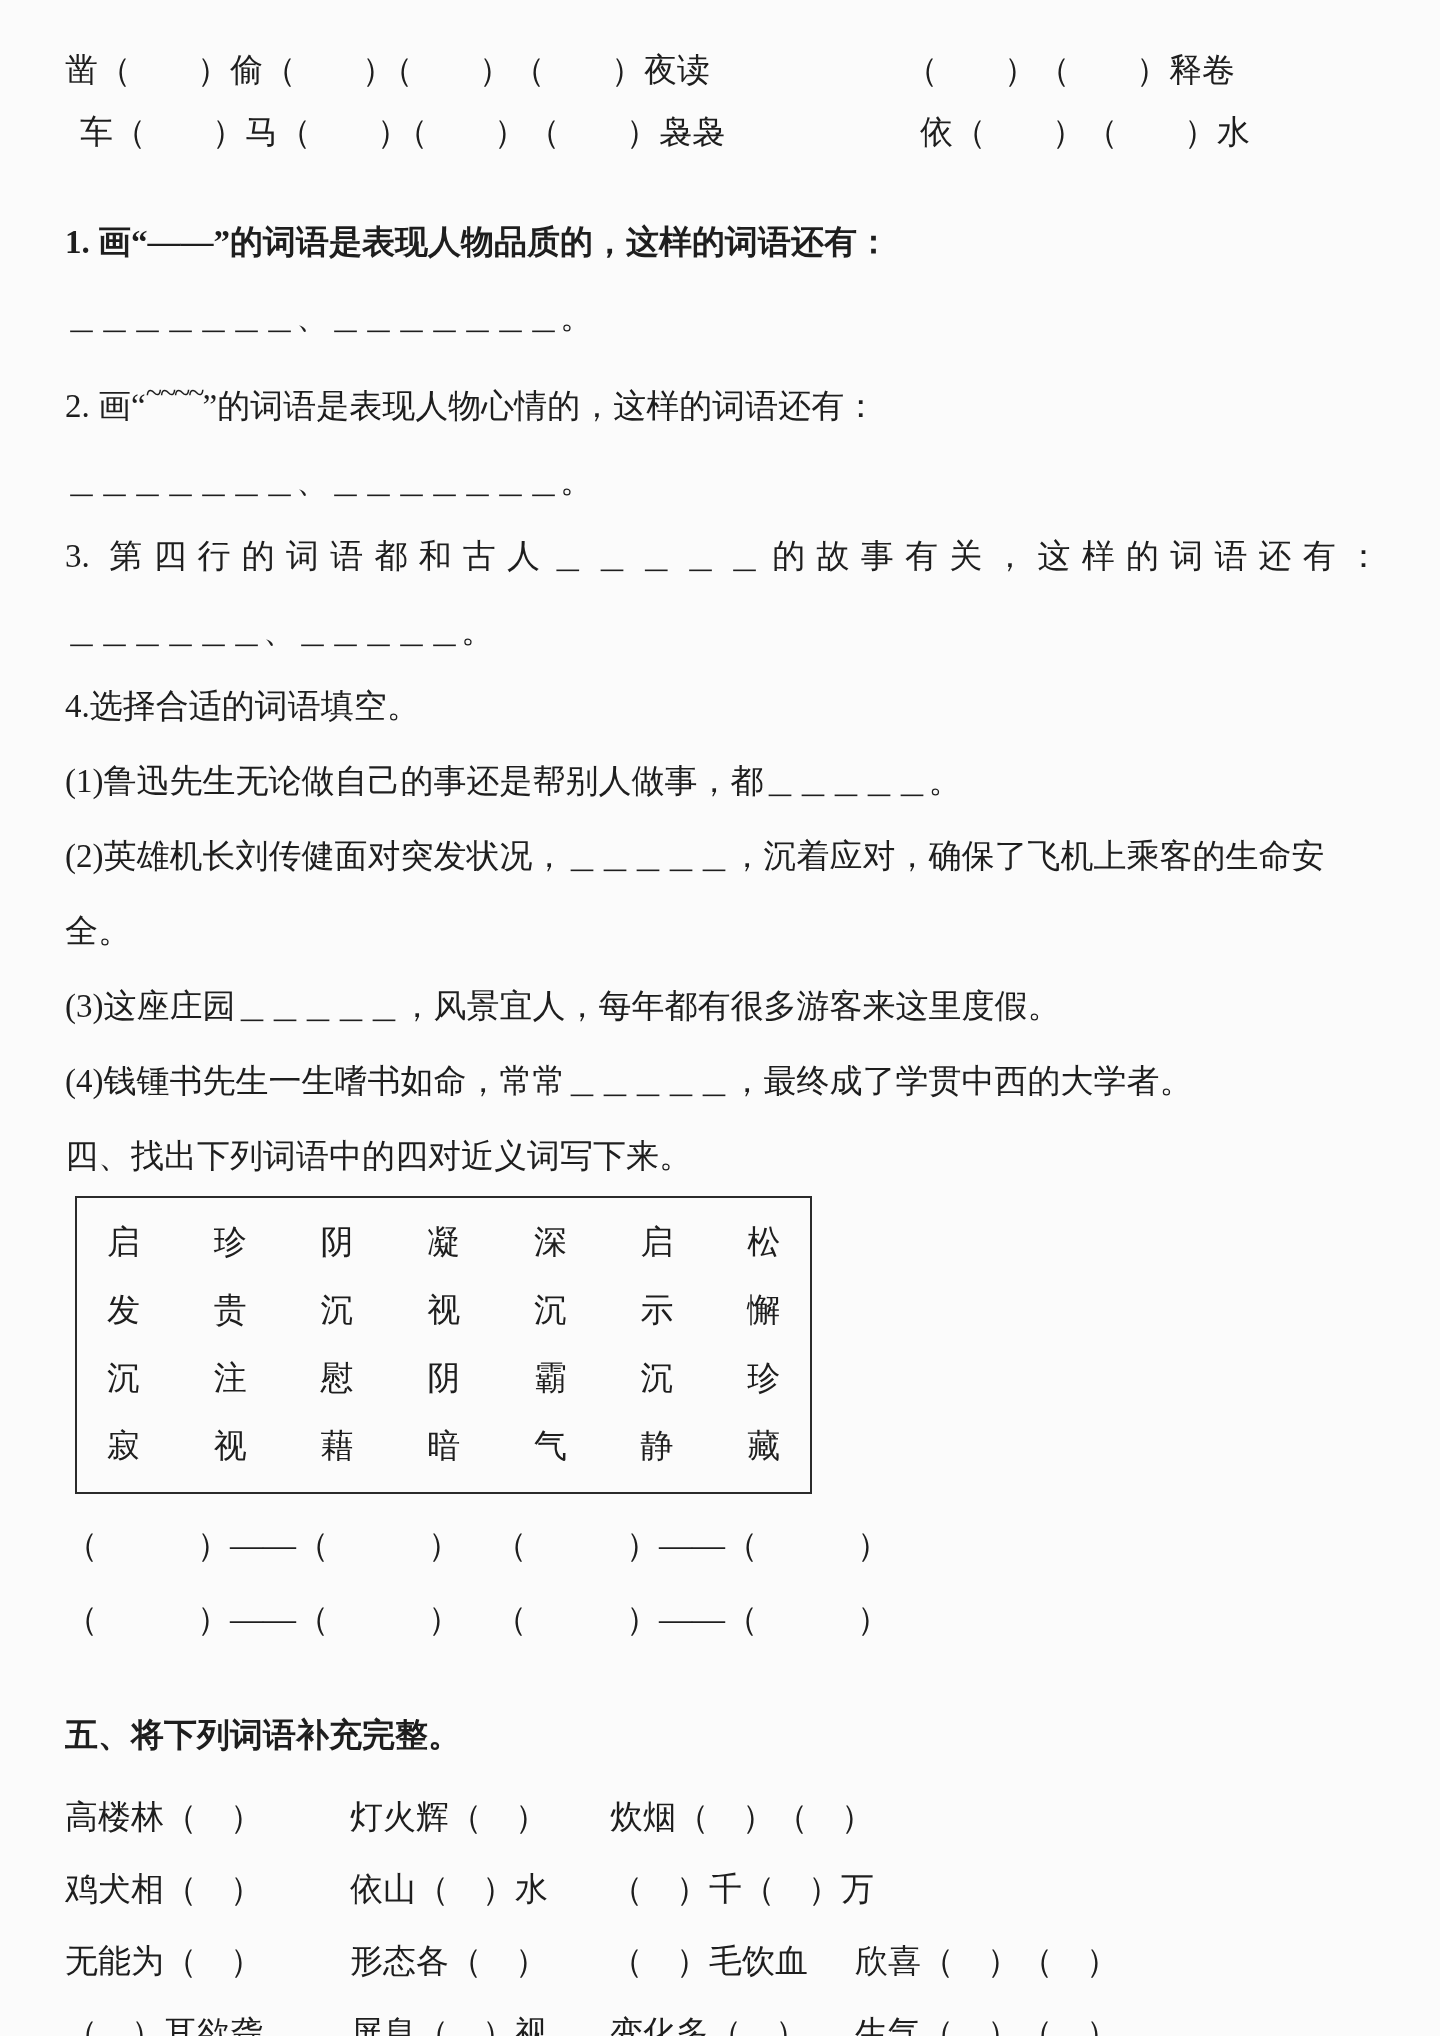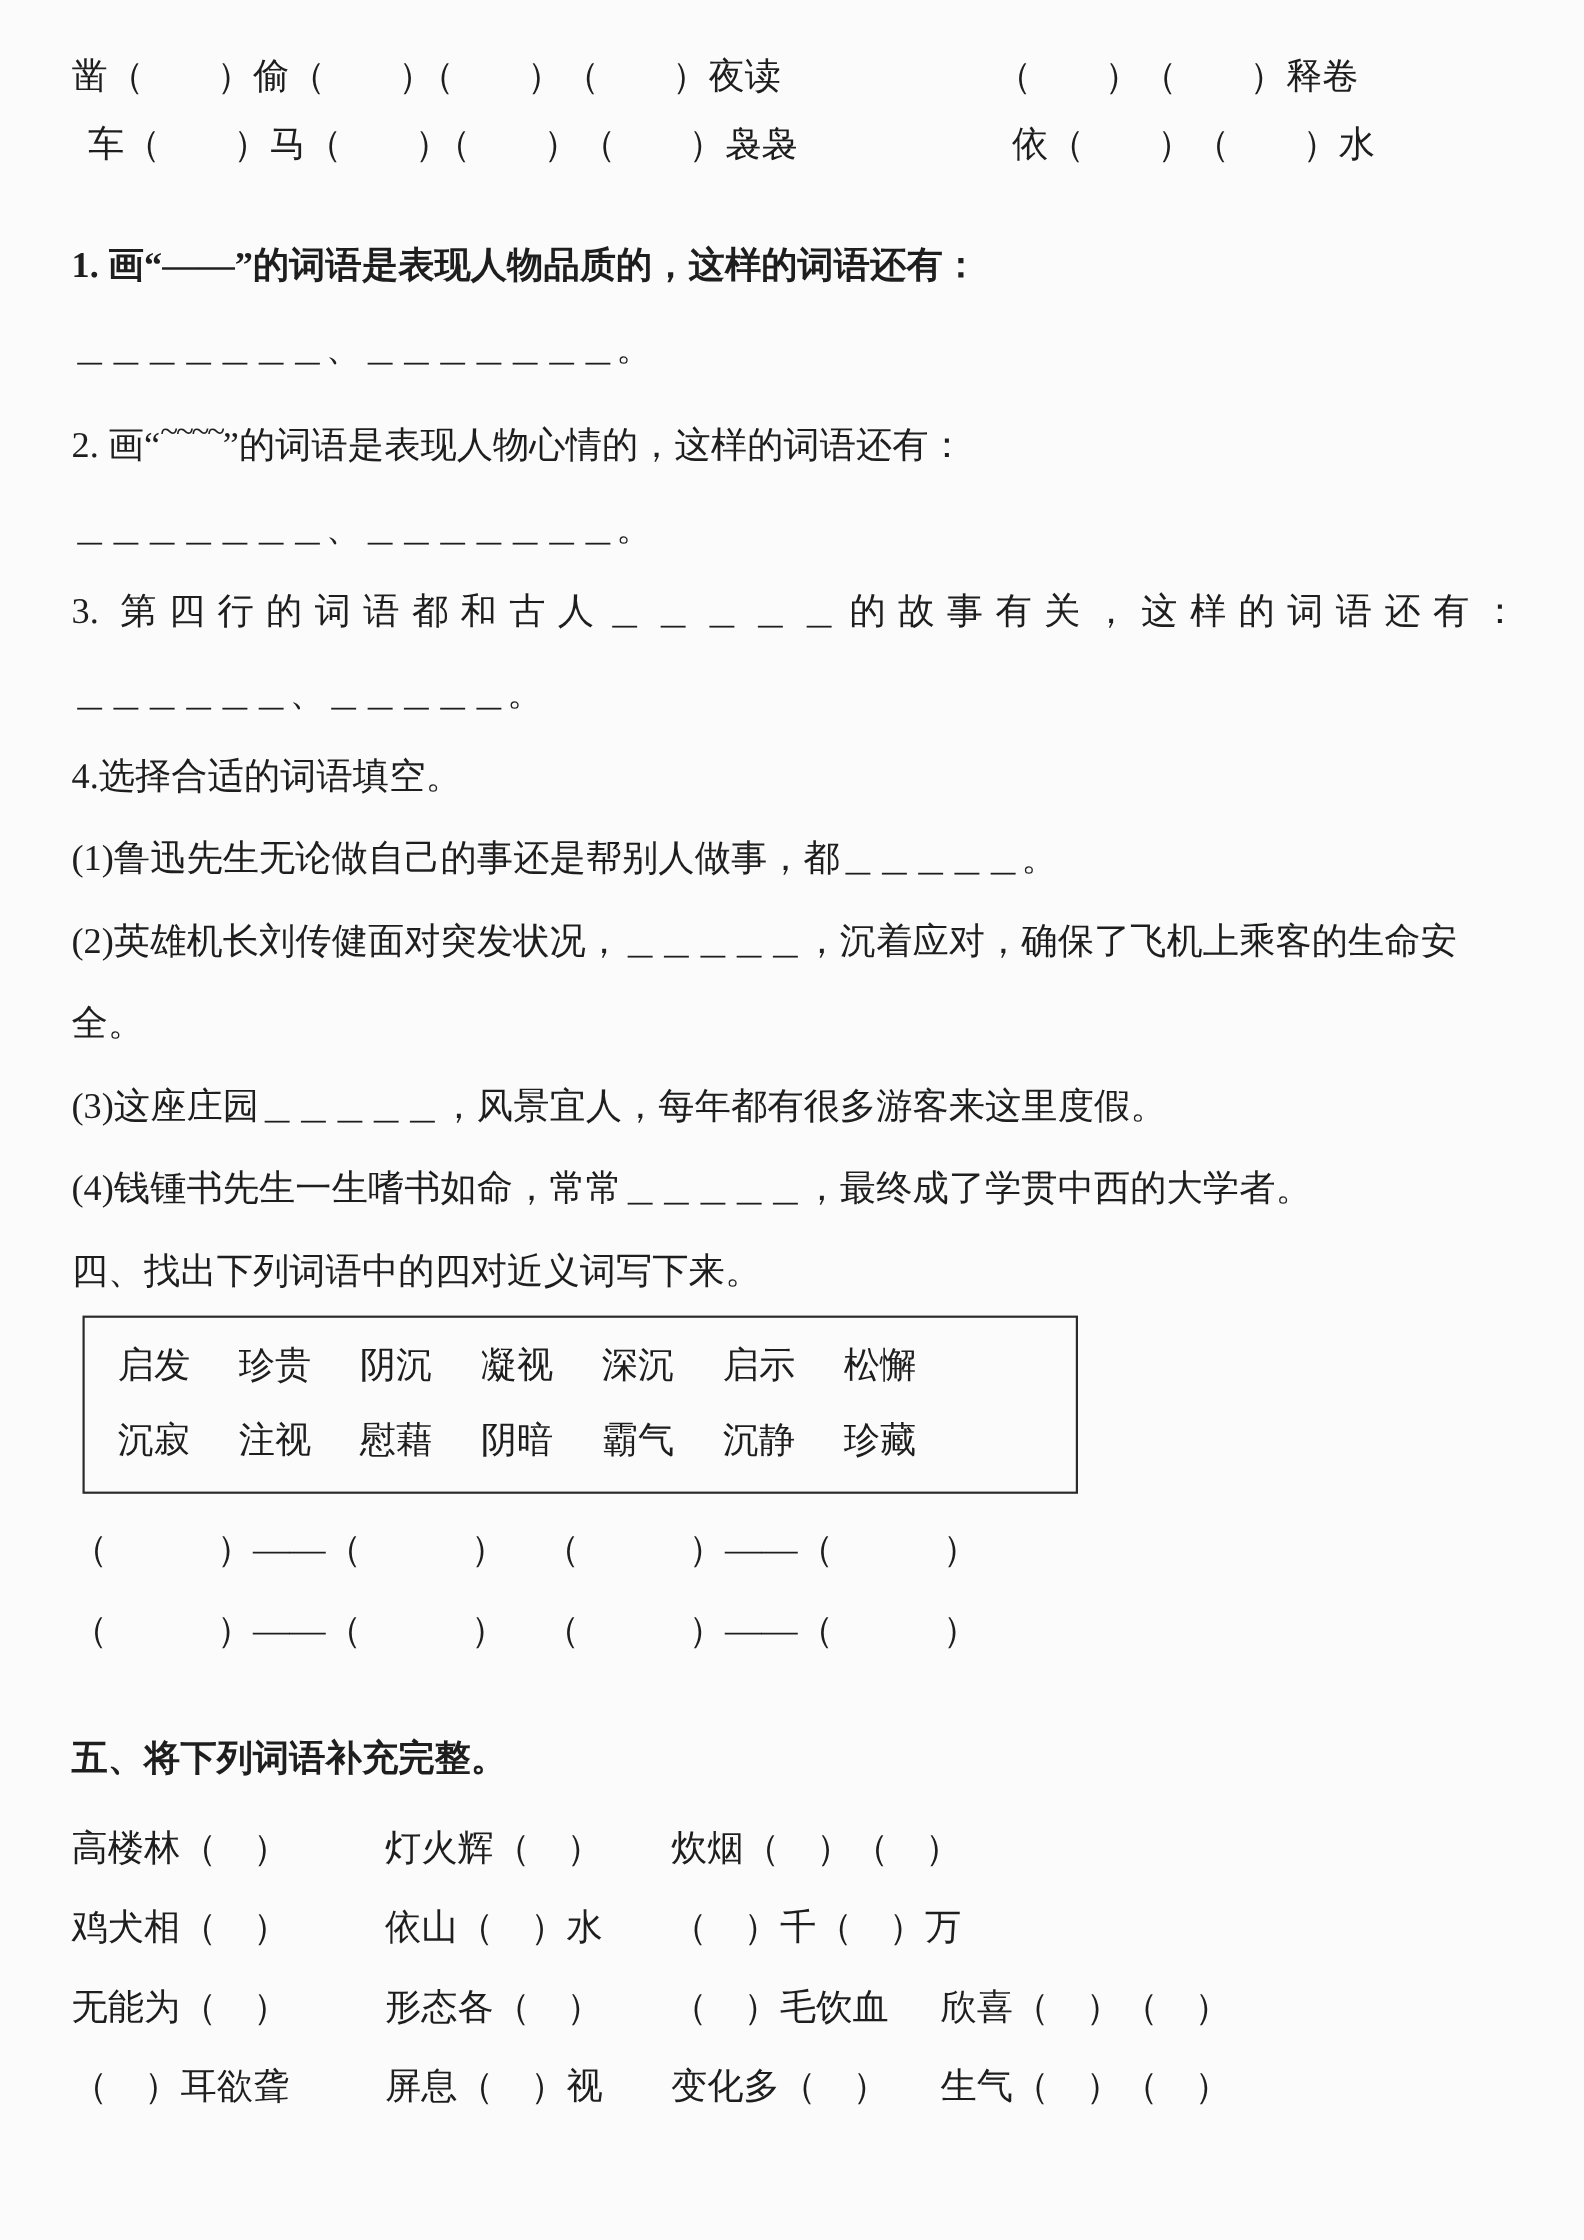--- a/index.html
+++ b/index.html
@@ -28,21 +28,21 @@
     white-space: normal;
   }
   .squiggle {
     display: inline-block;
     vertical-align: 0.45em;
     letter-spacing: -2px;
     font-size: 30px;
   }
   .blank { letter-spacing: 0; }
   .word-box {
-    width: 905px;
+    width: 737px;
     border: 2px solid #2b2b2b;
     padding: 10px 0 12px 30px;
     margin: 2px 0 14px 10px;
   }
   .word-box-row { display: flex; gap: 44px; line-height: 68px; }
   .pair-line { line-height: 74px; white-space: nowrap; }
   .sec5-row {
     display: grid;
     grid-template-columns: 285px 260px 245px auto;
     line-height: 72px;

